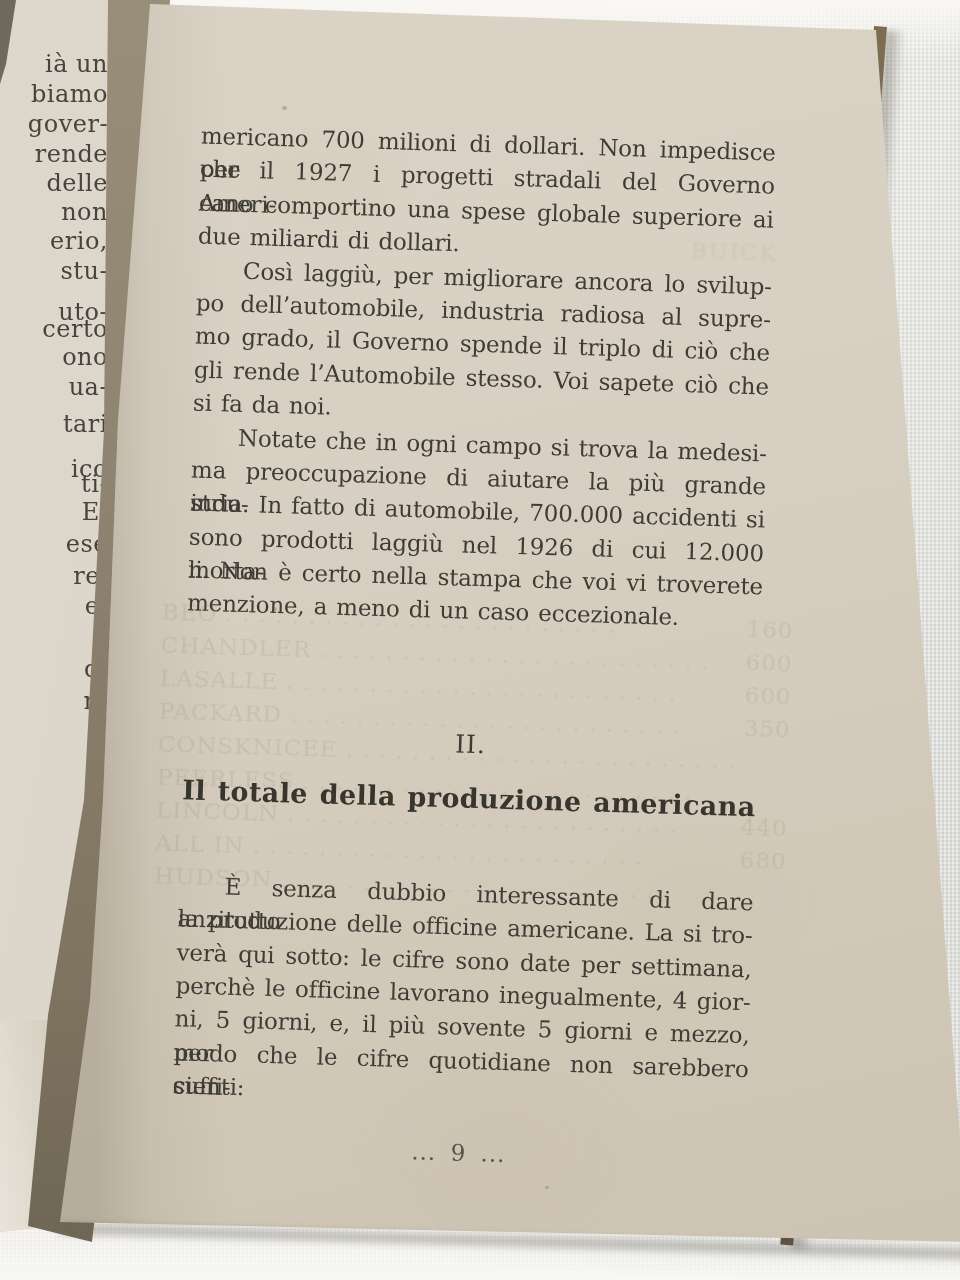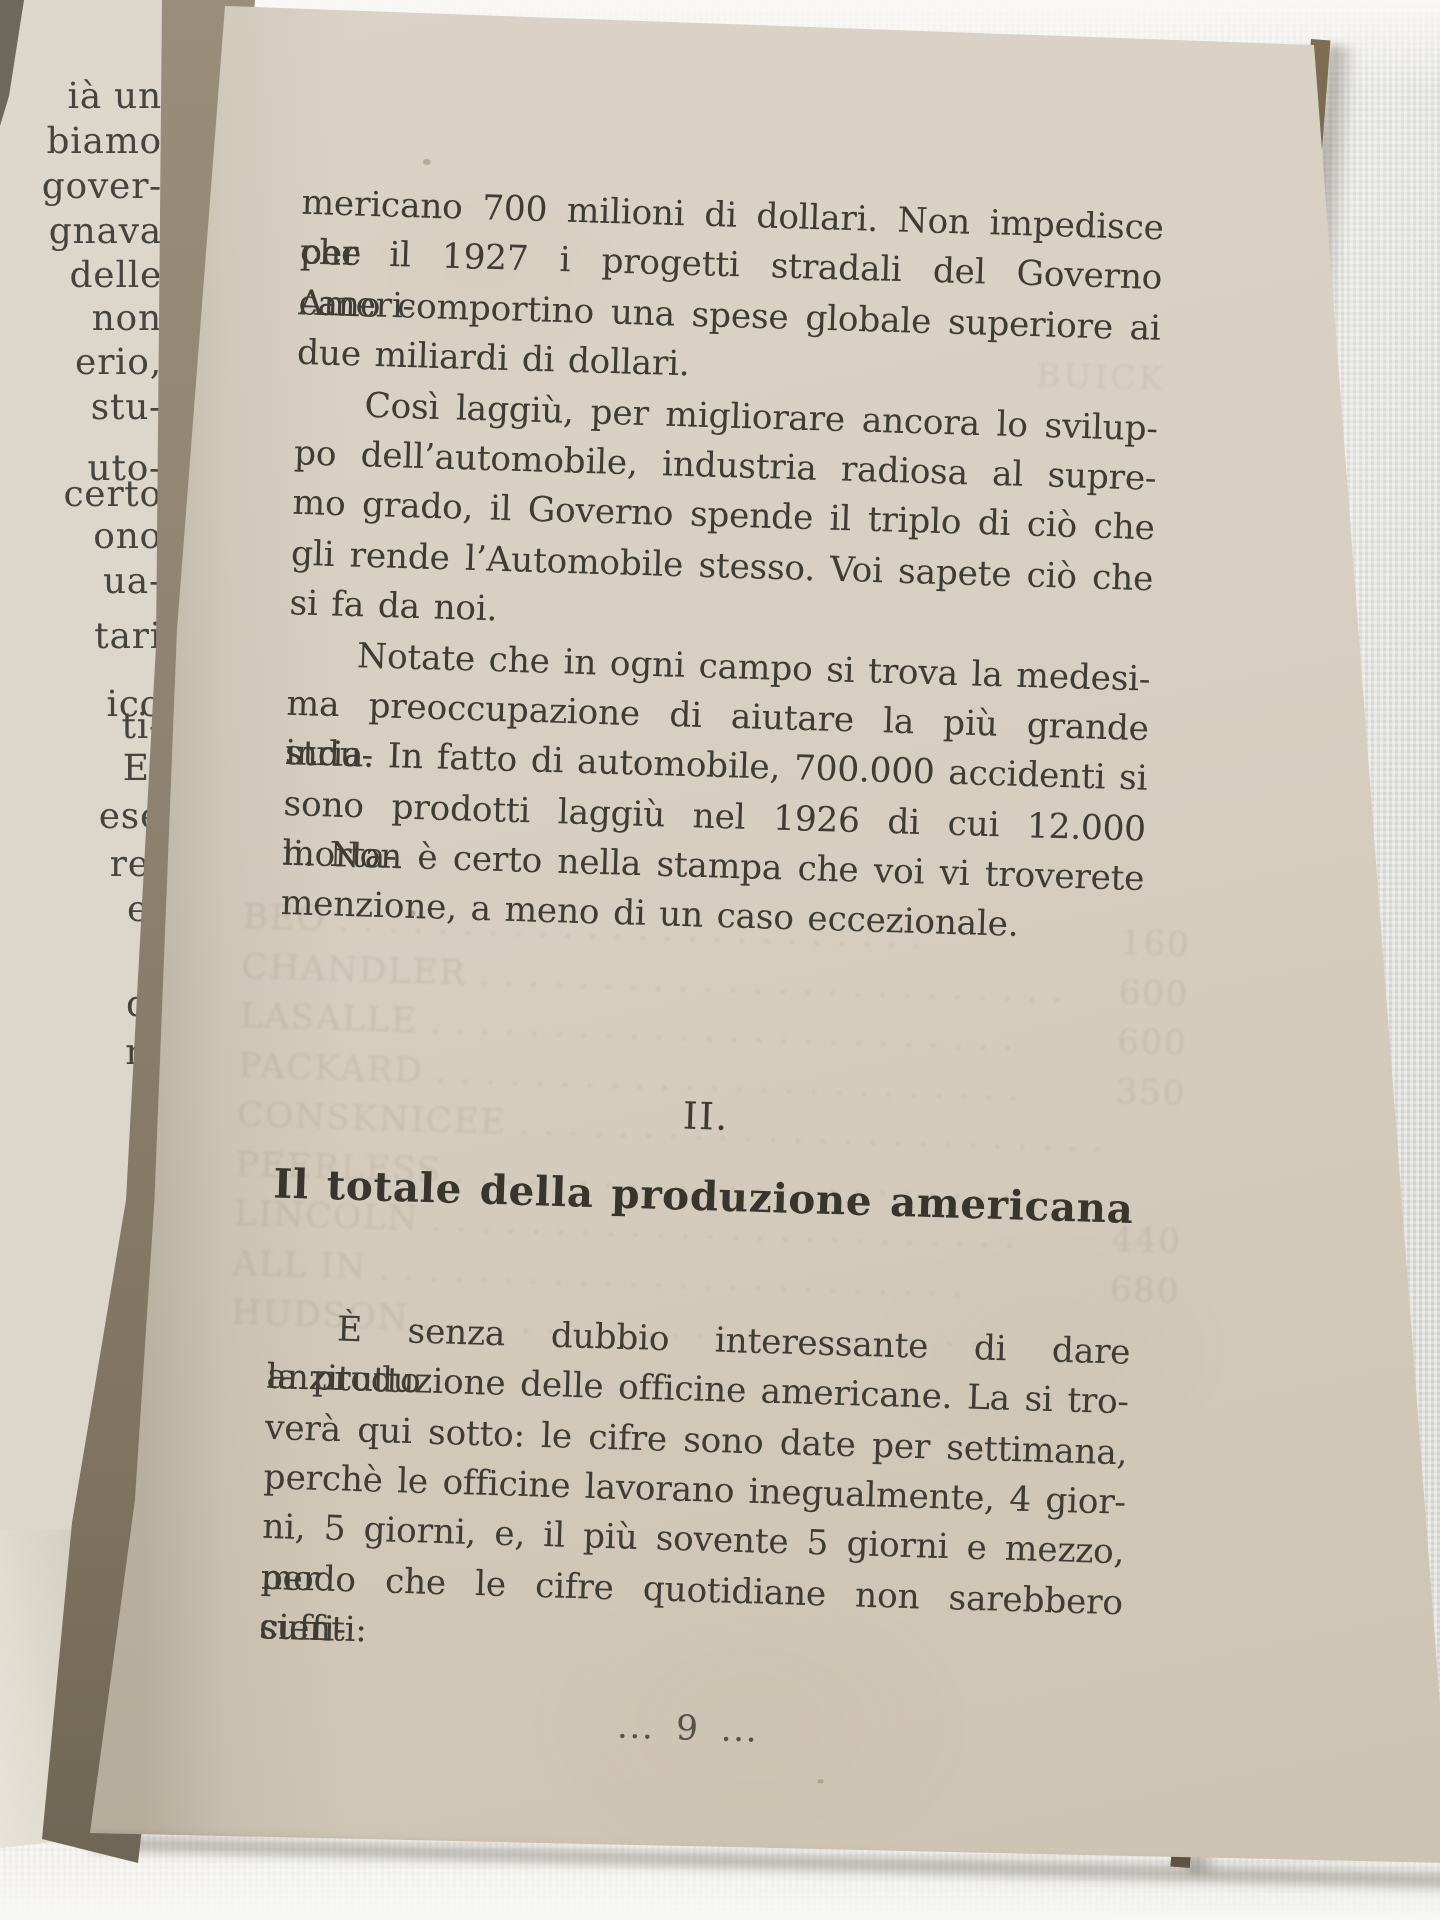--- a/index.html
+++ b/index.html
@@ -88,21 +88,21 @@
 
 <div class="stage">
 
   <div class="cloth"></div>
 
   <div class="left-page"></div>
   <div class="left-frags" id="left-frags">
       <div class="frag" style="top: 50px;">ià un</div>
       <div class="frag" style="top: 80px;">biamo</div>
       <div class="frag" style="top: 110px;">gover-</div>
-      <div class="frag" style="top: 140px;">gnava</div>
+      <div class="frag" style="top: 140px;">rende</div>
       <div class="frag" style="top: 169px;">delle</div>
       <div class="frag" style="top: 198px;">non</div>
       <div class="frag" style="top: 227px;">erio,</div>
       <div class="frag" style="top: 257px;">stu-</div>
       <div class="frag" style="top: 286px; margin-top: 12px;">uto-</div>
       <div class="frag" style="top: 315px;">certo</div>
       <div class="frag" style="top: 343px;">ono</div>
       <div class="frag" style="top: 373px;">ua-</div>
       <div class="frag" style="top: 410px;">tari</div>
       <div class="frag" style="top: 440px; margin-top: 15px;">ico</div>

